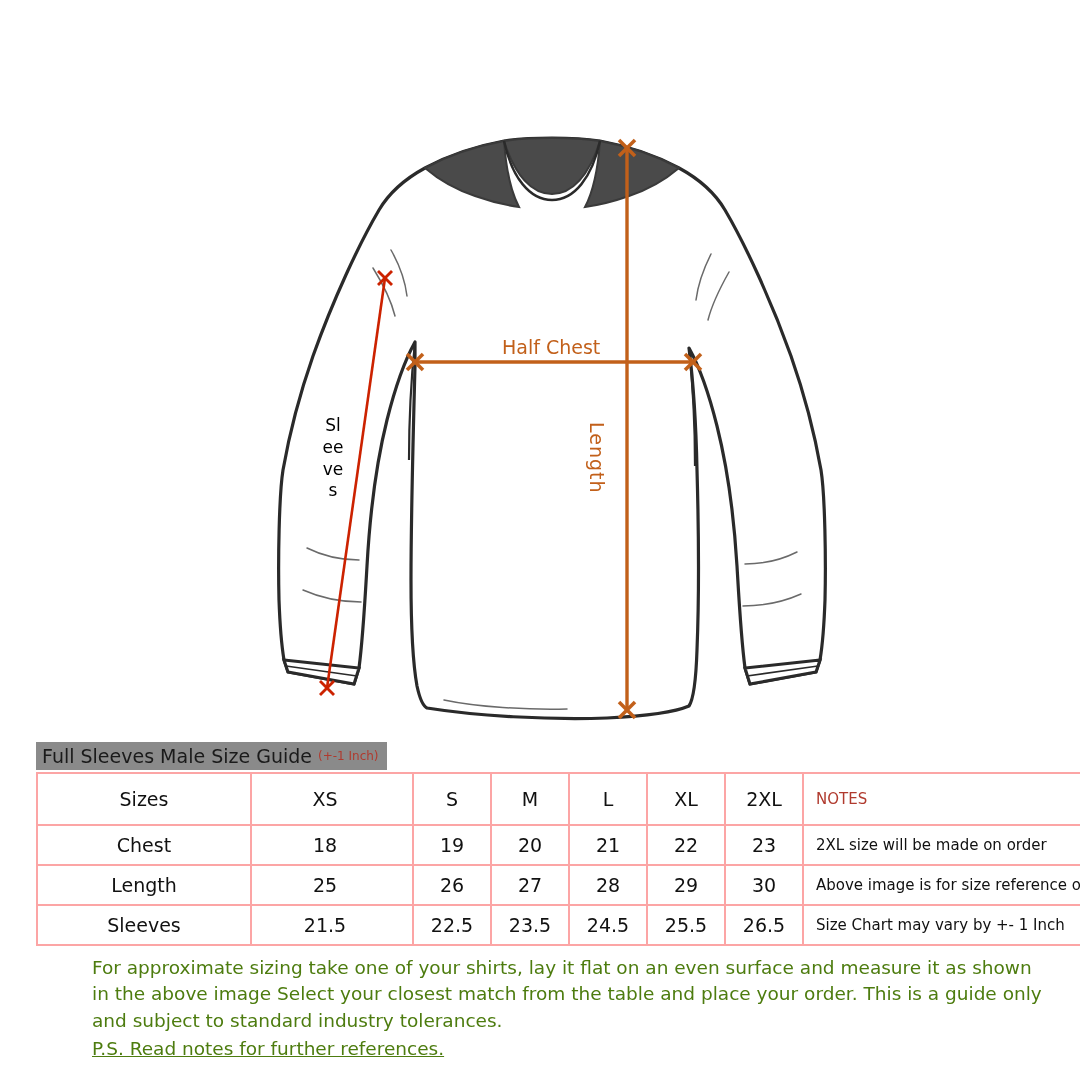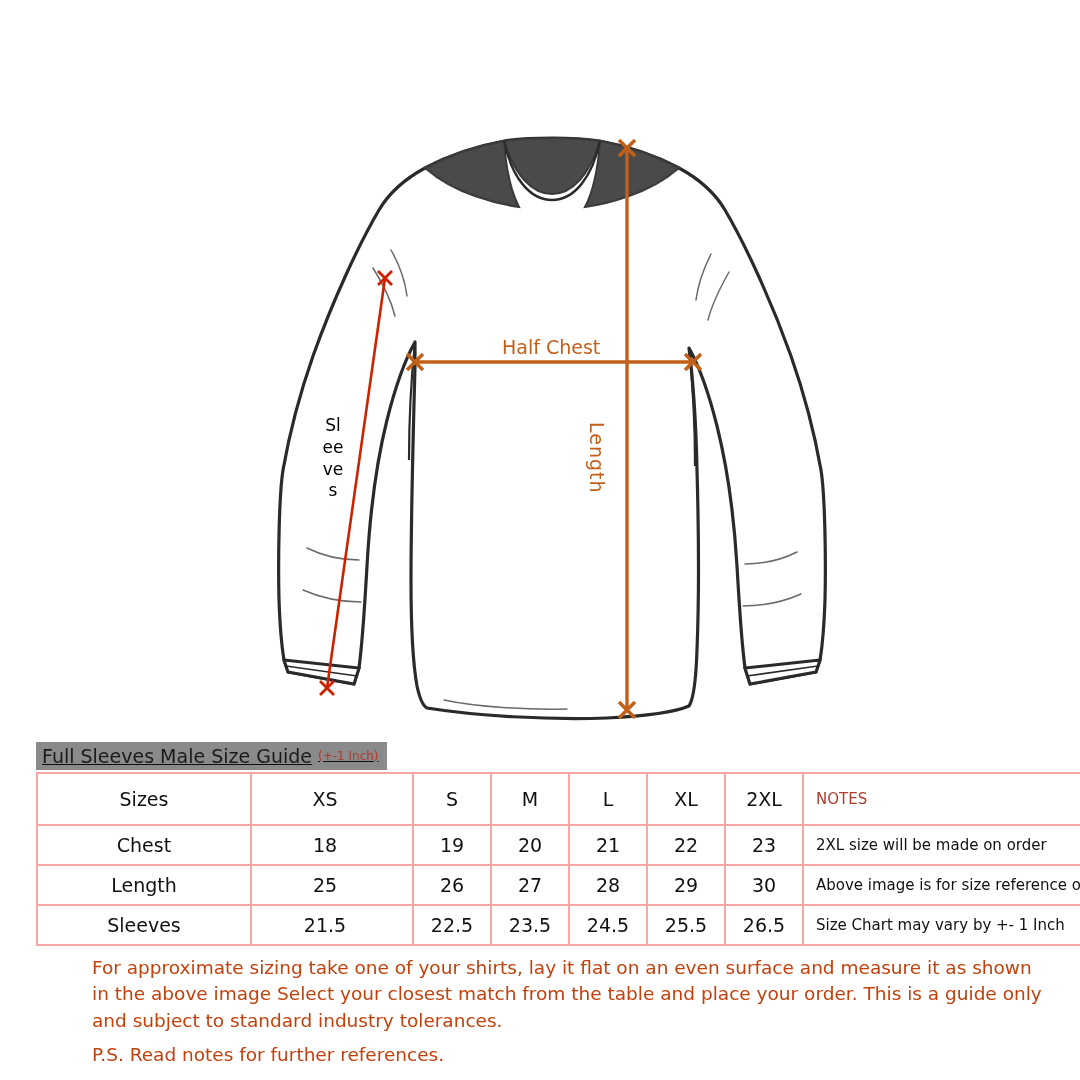--- a/index.html
+++ b/index.html
@@ -68,21 +68,20 @@
   #title-bar {
     position: absolute;
     left: 36px;
     top: 742px;
     height: 28px;
     background: #8a8a8a;
     display: flex;
     align-items: center;
     padding: 0 8px 0 6px;
     box-sizing: border-box;
-    text-decoration: underline;
   }
   #title-bar .t-main {
     font-size: 19px;
     color: #1a1a1a;
   }
   #title-bar .t-sub {
     font-size: 12px;
     color: #b03a2e;
     margin-left: 6px;
   }
@@ -130,25 +129,26 @@
   }
 
   
   #footnote {
     position: absolute;
     left: 92px;
     top: 955px;
     width: 950px;
     font-size: 18.5px;
     line-height: 1.42;
-    color: #c2410c;
+    color: #4d7c0f;
   }
   #footnote .ps {
     display: block;
-    margin-top: 8px;
+    margin-top: 2px;
+    text-decoration: underline;
   }
 </style>
 </head>
 <body>
 
 <div id="illustration">
   <svg width="1080" height="740" viewBox="0 0 1080 740" xmlns="http://www.w3.org/2000/svg">
 
     <g fill="#ffffff" stroke="#2a2a2a" stroke-width="3.2" stroke-linejoin="round" stroke-linecap="round">
       <path d="M497,141

